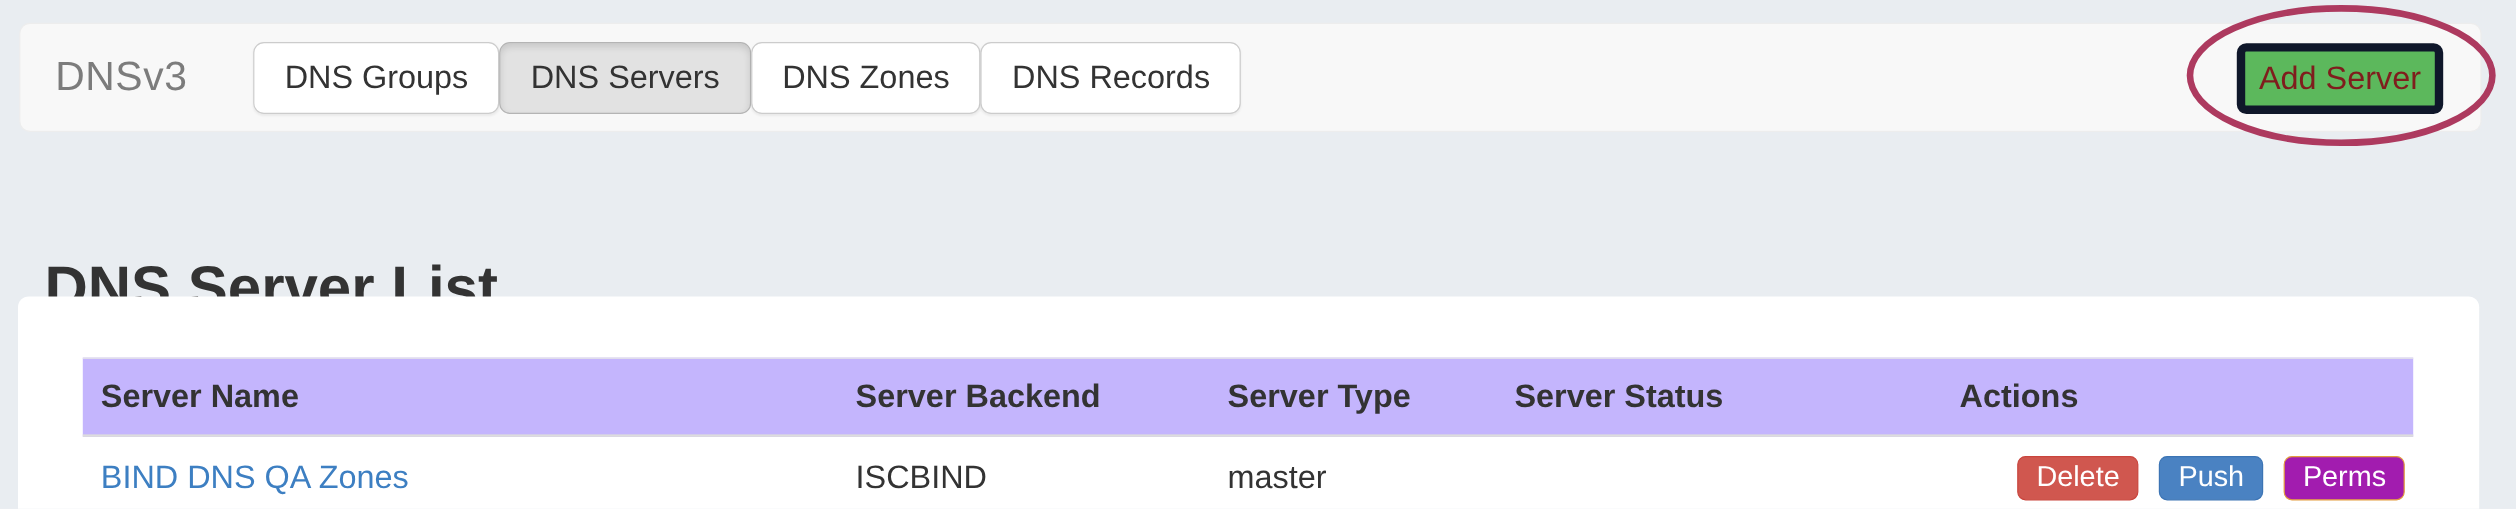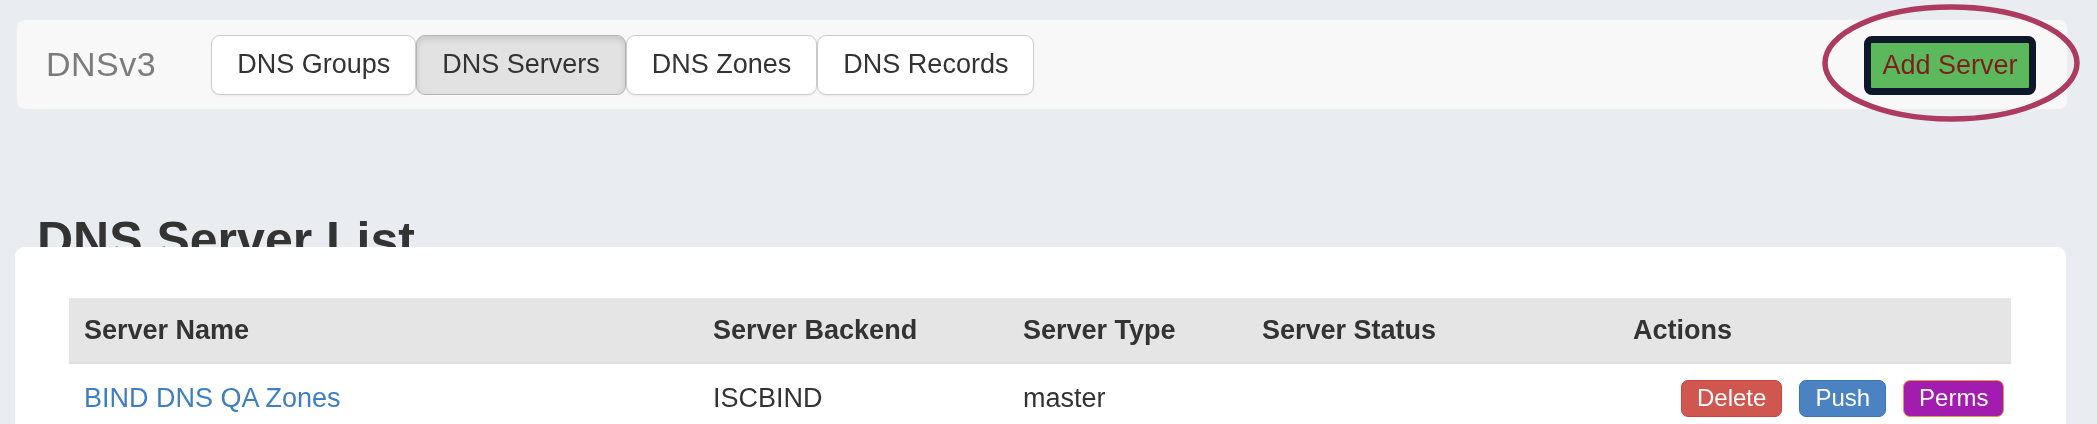--- a/index.html
+++ b/index.html
@@ -89,21 +89,21 @@
   }
   .table {
     position: absolute;
     left: 54px; top: 51px;
     width: 1942px;
   }
   .thead {
     display: flex;
     height: 66px;
     align-items: center;
-    background: #e5e5e5;
+    background: #c4b5fd;
     border-top: 1px solid #e7e7e7;
     border-bottom: 2px solid #dddddd;
   }
   .th {
     font-size: 27px;
     font-weight: bold;
     color: #333333;
     padding-left: 15px;
     white-space: nowrap;
   }

